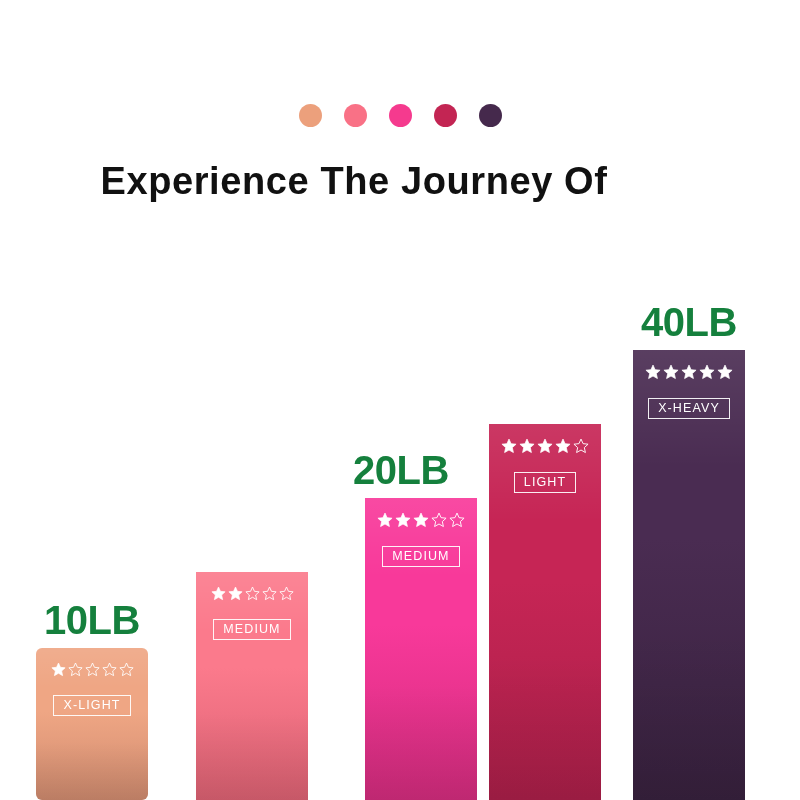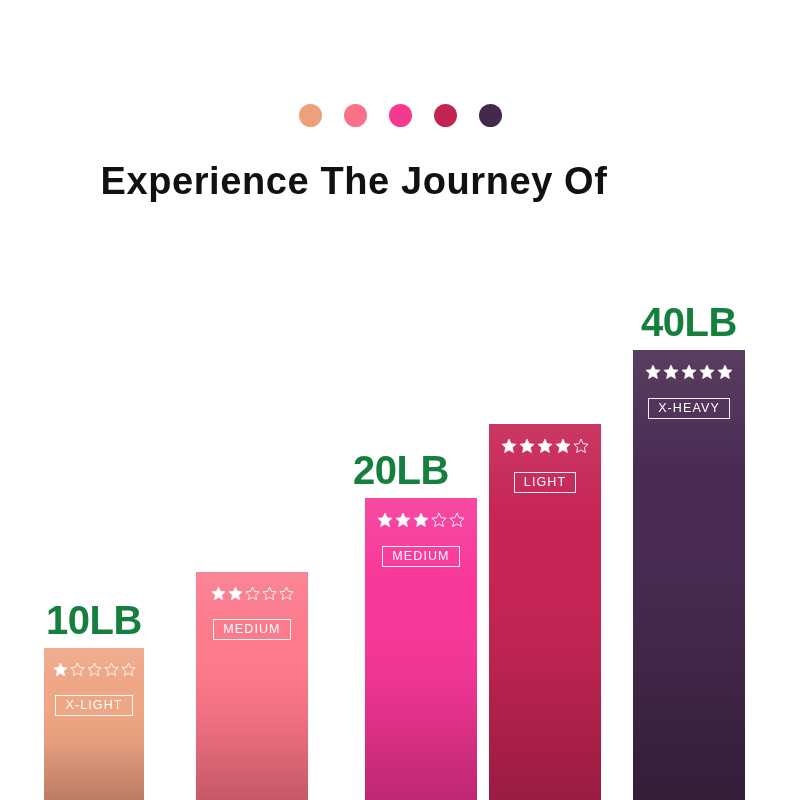--- a/index.html
+++ b/index.html
@@ -75,23 +75,23 @@
       <span class="dot" style="background: rgb(245, 58, 142);"></span>
       <span class="dot" style="background: rgb(195, 37, 83);"></span>
       <span class="dot" style="background: rgb(69, 41, 76);"></span>
     </div>
 
   <div class="heading">
     <span class="ln">Experience The Journey Of</span>
   </div>
 
   <div class="chart" id="chart-root">
-      <div class="col" style="left: 44px; width: 100px; height: 152px;">
+      <div class="col" style="left: 36px; width: 112px; height: 152px;">
         <div class="weight">10LB</div>
-        <div class="bar" style="background: linear-gradient(rgb(239, 166, 132) 0%, rgb(239, 166, 132) 42%, rgb(208, 139, 111) 100%);">
+        <div class="bar" style="background: linear-gradient(rgb(239, 166, 132) 0%, rgb(239, 166, 132) 42%, rgb(208, 139, 111) 100%); border-radius: 6px;">
           <div class="sheen"></div>
           <div class="badgegroup">
             <div class="stars">
               <span style="display: block;">
                 <svg width="15" height="15" viewBox="0 0 24 24">
                   <polygon points="12,1.6 15.1,8.5 22.6,9.3 17,14.4 18.6,21.8 12,18 5.4,21.8 7,14.4 1.4,9.3 8.9,8.5" fill="#ffffff" stroke="#ffffff" stroke-width="1.1" stroke-linejoin="round"></polygon>
                 </svg>
               </span>
               <span style="display: block;">
                 <svg width="15" height="15" viewBox="0 0 24 24">

